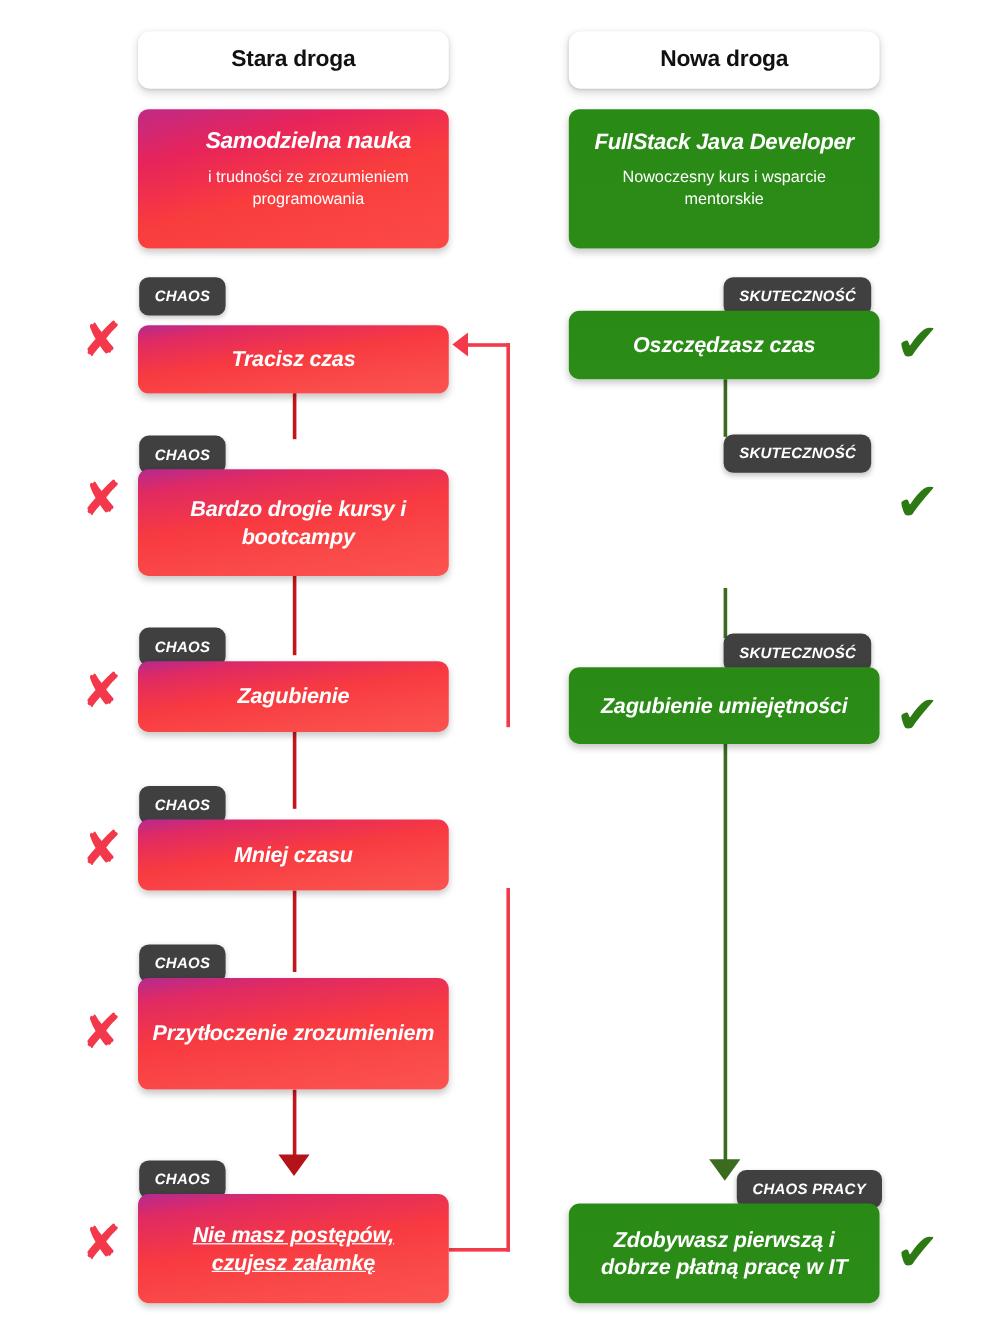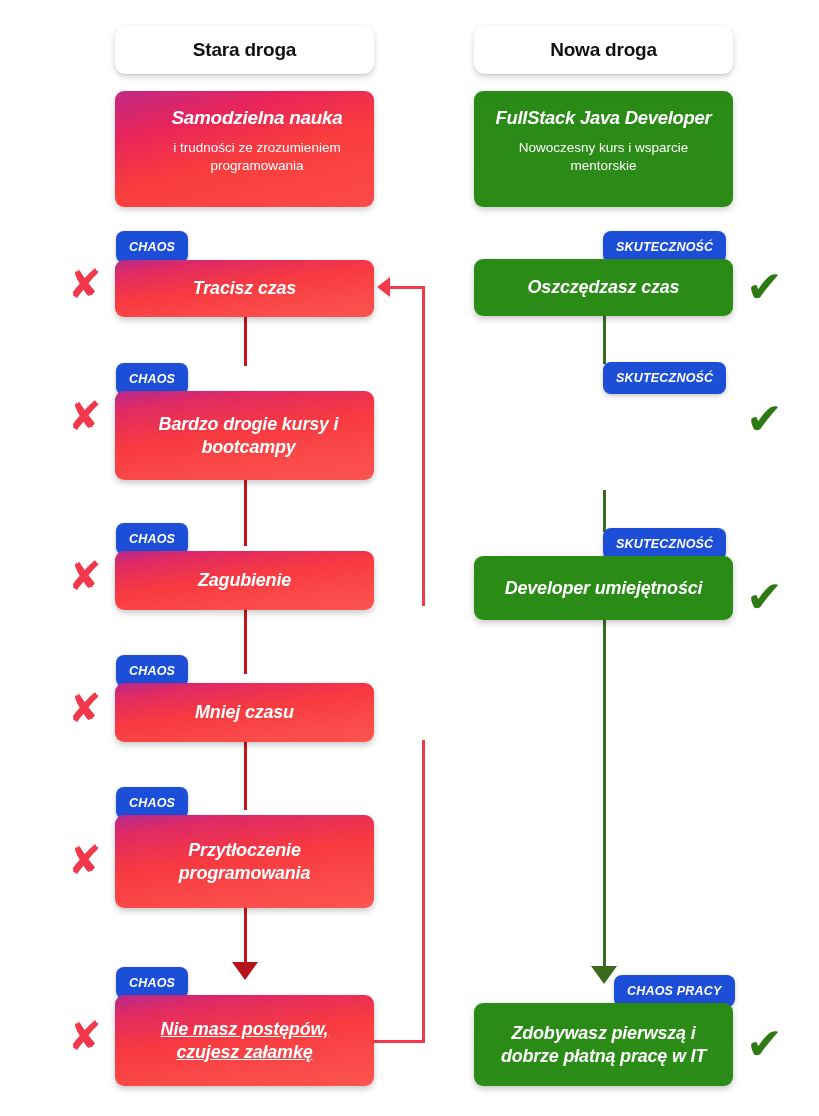--- a/index.html
+++ b/index.html
@@ -107,21 +107,21 @@
     border-left: 13px solid transparent;
     border-right: 13px solid transparent;
   }
   .down-arrow.red   { border-top: 18px solid #b5131a; }
   .down-arrow.green { border-top: 18px solid #3a6b1f; }
 
   
   .tag {
     position: absolute;
     height: 32px;
-    background: #1d4ed8;
+    background: #404040;
     border-radius: 8px;
     display: flex;
     align-items: center;
     justify-content: center;
     padding: 0 13px;
     z-index: 4;
     box-shadow: 0 2px 4px rgba(0,0,0,0.22);
   }
   .tag span {
     color: #ffffff;
@@ -217,21 +217,21 @@
   <div class="loop" style="left:355px; top:1040px; width:51px; height:3px;"></div>
 
   <div class="vline green" style="left:584px; top:316px; height:48px;"></div>
   <div class="vline green" style="left:584px; top:490px; height:42px;"></div>
   <div class="vline green" style="left:584px; top:620px; height:348px;"></div>
   <div class="down-arrow green" style="left:572px; top:966px;"></div>
 
   <div class="tag" style="left:97px; top:231px;">
     <span>CHAOS</span>
   </div>
-  <div class="step-box red" style="top:260px; height:57px;">
+  <div class="step-box red" style="top:271px; height:57px;">
     <div class="step-text">Tracisz czas</div>
   </div>
   <div class="mark mark-x" style="left:49px; top:264px;">✘</div>
 
   <div class="tag" style="left:97px; top:363px;">
     <span>CHAOS</span>
   </div>
   <div class="step-box red" style="top:391px; height:89px;padding-left:20px;">
     <div class="step-text">Bardzo drogie kursy i bootcampy</div>
   </div>
@@ -250,21 +250,21 @@
   </div>
   <div class="step-box red" style="top:683px; height:59px;">
     <div class="step-text">Mniej czasu</div>
   </div>
   <div class="mark mark-x" style="left:49px; top:688px;">✘</div>
 
   <div class="tag" style="left:97px; top:787px;">
     <span>CHAOS</span>
   </div>
   <div class="step-box red" style="top:815px; height:93px;">
-    <div class="step-text">Przytłoczenie programowania</div>
+    <div class="step-text">Przytłoczenie zrozumieniem</div>
   </div>
   <div class="mark mark-x" style="left:49px; top:840px;">✘</div>
 
   <div class="tag" style="left:97px; top:967px;">
     <span>CHAOS</span>
   </div>
   <div class="step-box red" style="top:995px; height:91px;text-decoration:underline;">
     <div class="step-text">Nie masz postępów, czujesz załamkę</div>
   </div>
   <div class="mark mark-x" style="left:49px; top:1016px;">✘</div>
@@ -279,21 +279,21 @@
 
   <div class="tag" style="left:584px; top:362px;">
     <span>SKUTECZNOŚĆ</span>
   </div>
   <div class="mark mark-check" style="left:727px; top:397px;">✔</div>
 
   <div class="tag" style="left:584px; top:528px;">
     <span>SKUTECZNOŚĆ</span>
   </div>
   <div class="step-box green" style="top:556px; height:64px;">
-    <div class="step-text">Developer umiejętności</div>
+    <div class="step-text">Zagubienie umiejętności</div>
   </div>
   <div class="mark mark-check" style="left:727px; top:575px;">✔</div>
 
   <div class="tag" style="left:595px; top:975px;">
     <span>CHAOS PRACY</span>
   </div>
   <div class="step-box green" style="top:1003px; height:83px;">
     <div class="step-text">Zdobywasz pierwszą i dobrze płatną pracę w IT</div>
   </div>
   <div class="mark mark-check" style="left:727px; top:1022px;">✔</div>

